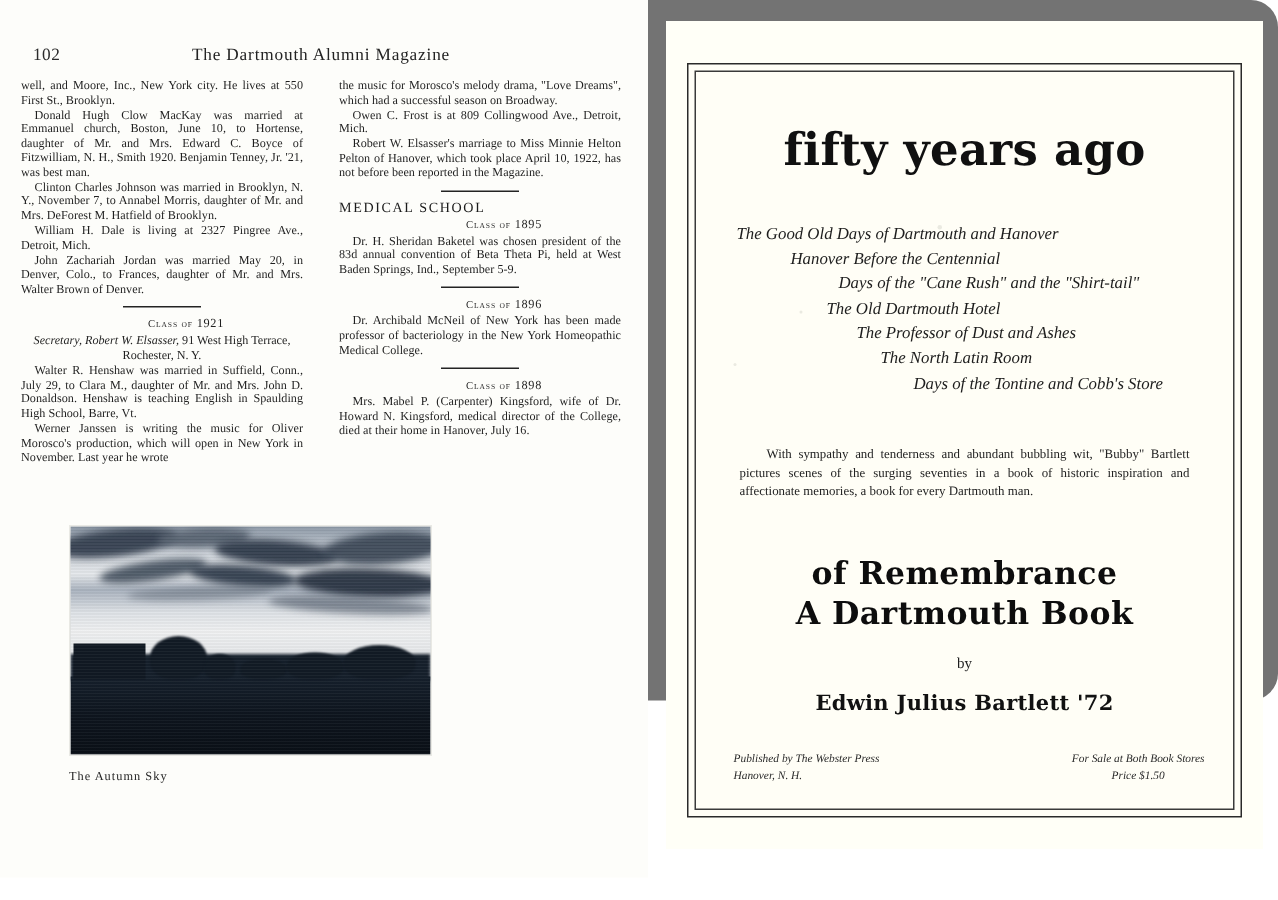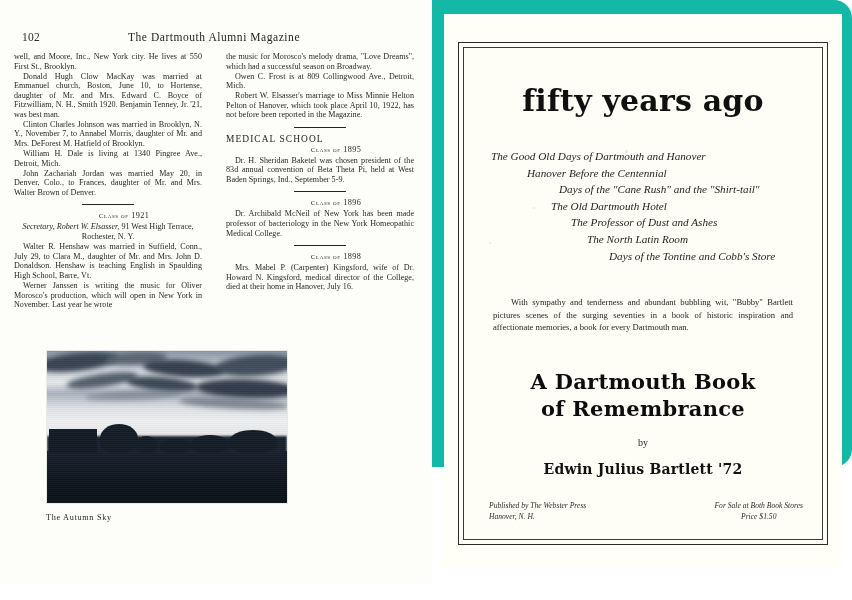--- a/index.html
+++ b/index.html
@@ -12,21 +12,21 @@
     height: 600px;
     overflow: hidden;
     font-family: "Liberation Serif", serif;
     color: #1a1a1a;
   }
 
   #scan {
     position: relative;
     width: 852px;
     height: 467px;
-    background: #14b8a6;
+    background: #737373;
     border-radius: 18px;
   }
 
   
   .page-left {
     position: absolute;
     left: 0px;
     top: 0px;
     width: 432px;
     height: 585px;
@@ -341,21 +341,21 @@
       <div class="folio">102</div>
       <div class="head-title">The Dartmouth Alumni Magazine</div>
     </div>
 
     <div class="cols">
 
       <div class="col col-left">
         <p class="noind">well, and Moore, Inc., New York city. He lives at 550 First St., Brooklyn.</p>
         <p>Donald Hugh Clow MacKay was married at Emmanuel church, Boston, June 10, to Hortense, daughter of Mr. and Mrs. Edward C. Boyce of Fitzwilliam, N. H., Smith 1920. Benjamin Tenney, Jr. '21, was best man.</p>
         <p>Clinton Charles Johnson was married in Brooklyn, N. Y., November 7, to Annabel Morris, daughter of Mr. and Mrs. DeForest M. Hatfield of Brooklyn.</p>
-        <p>William H. Dale is living at 1340 Pingree Ave., Detroit, Mich.</p>
+        <p>William H. Dale is living at 2327 Pingree Ave., Detroit, Mich.</p>
         <p>John Zachariah Jordan was married May 20, in Denver, Colo., to Frances, daughter of Mr. and Mrs. Walter Brown of Denver.</p>
 
         <div class="rule-short"></div>
 
         <div class="class-head">
           <span class="sc smallcaps">Class of</span>
           <span>1921</span>
         </div>
 
         <div class="secretary">
@@ -443,22 +443,22 @@
           <div class="al2">Days of the "Cane Rush" and the "Shirt-tail"</div>
           <div class="al3">The Old Dartmouth Hotel</div>
           <div class="al4">The Professor of Dust and Ashes</div>
           <div class="al5">The North Latin Room</div>
           <div class="al6">Days of the Tontine and Cobb's Store</div>
         </div>
 
         <div class="ad-para">With sympathy and tenderness and abundant bubbling wit, "Bubby" Bartlett pictures scenes of the surging seventies in a book of historic inspiration and affectionate memories, a book for every Dartmouth man.</div>
 
         <div class="ad-title">
+          <div>of  Remembrance</div>
           <div>A Dartmouth Book</div>
-          <div>of  Remembrance</div>
         </div>
 
         <div class="ad-by">by</div>
         <div class="ad-author">Edwin Julius Bartlett '72</div>
       </div>
 
       <div class="ad-footer">
         <div class="ad-foot-col ad-foot-left">
           <div>Published by The Webster Press</div>
           <div>Hanover, N. H.</div>

